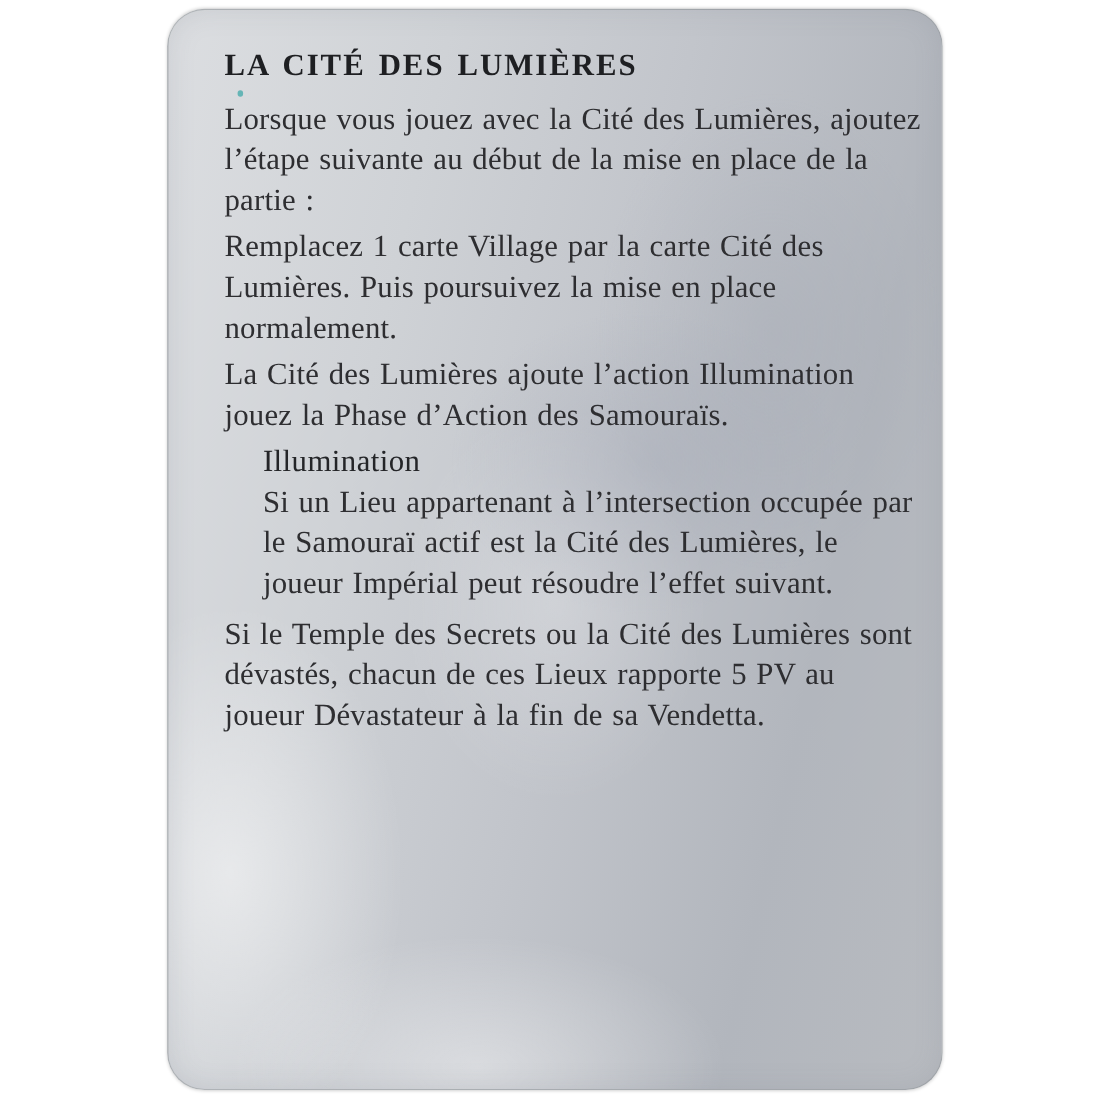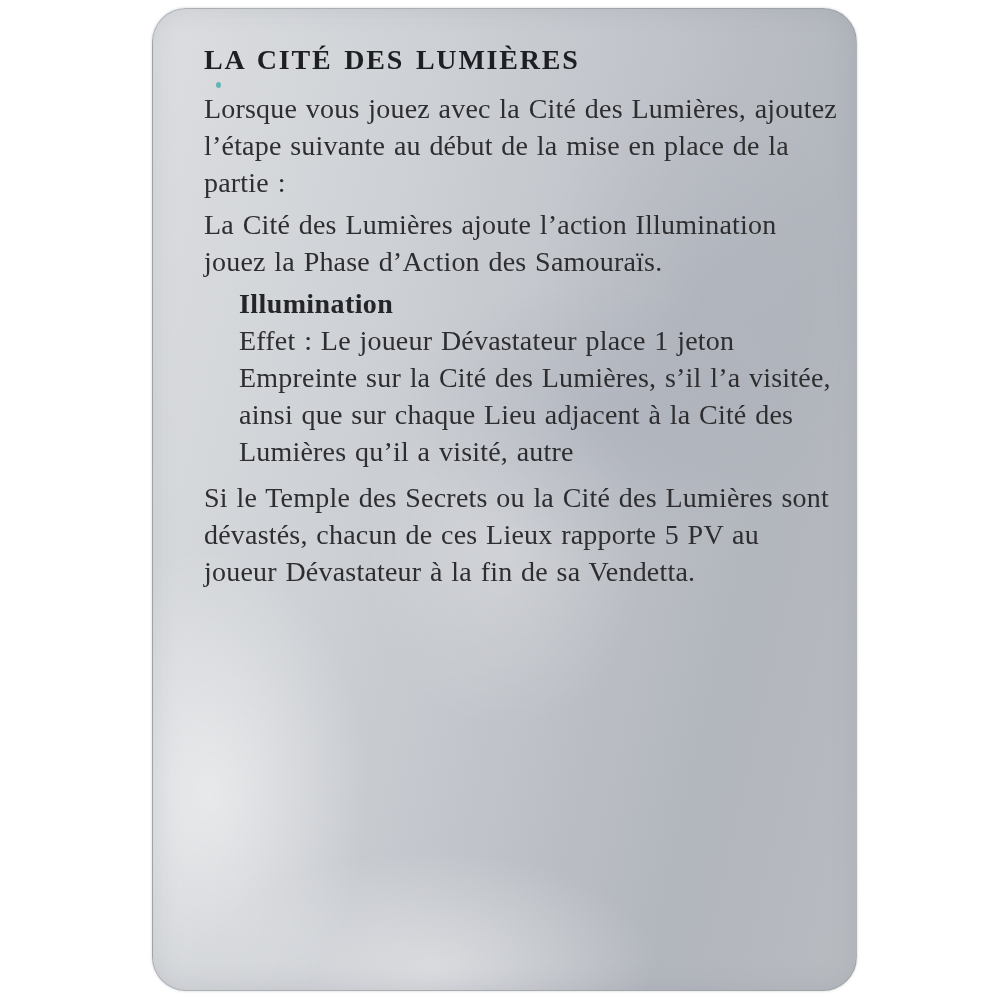--- a/index.html
+++ b/index.html
@@ -54,21 +54,21 @@
     margin: 0 4px 5px 0;
     max-width: 655px;
   }
   .indent {
     margin-left: 35px;
     max-width: 616px;
   }
   .sub-heading {
     font-size: 28px;
     line-height: 37px;
-    font-weight: bold;
+    font-weight: normal;
     letter-spacing: 0.4px;
     color: #242528;
     margin: 5px 0 0 35px;
   }
   .gap-top {
     margin-top: 9px;
   }
   .speck {
     position: absolute;
     left: 63px;
@@ -83,24 +83,25 @@
 </head>
 <body>
 
 <div class="card">
   <span class="speck"></span>
   <div class="card-inner">
     <h1 class="card-title">LA CITÉ DES LUMIÈRES</h1>
 
     <p class="para">Lorsque vous jouez avec la Cité des Lumières, ajoutez l’étape suivante au début de la mise en place de la partie :</p>
 
+    <p class="para">Remplacez 1 carte Village par la carte Cité des Lumières. Puis poursuivez la mise en place normalement.</p>
 
     <p class="para">La Cité des Lumières ajoute l’action Illumination jouez la Phase d’Action des Samouraïs.</p>
 
     <h2 class="sub-heading">Illumination</h2>
 
+    <p class="para indent">Si un Lieu appartenant à l’intersection occupée par le Samouraï actif est la Cité des Lumières, le joueur Impérial peut résoudre l’effet suivant.</p>
 
-    <p class="para indent">Effet : Le joueur Dévastateur place 1 jeton Empreinte sur la Cité des Lumières, s’il l’a visitée, ainsi que sur chaque Lieu adjacent à la Cité des Lumières qu’il a visité, autre</p>
 
 
     <p class="para gap-top">Si le Temple des Secrets ou la Cité des Lumières sont dévastés, chacun de ces Lieux rapporte 5 PV au joueur Dévastateur à la fin de sa Vendetta.</p>
   </div>
 </div>
 
 </body></html>

